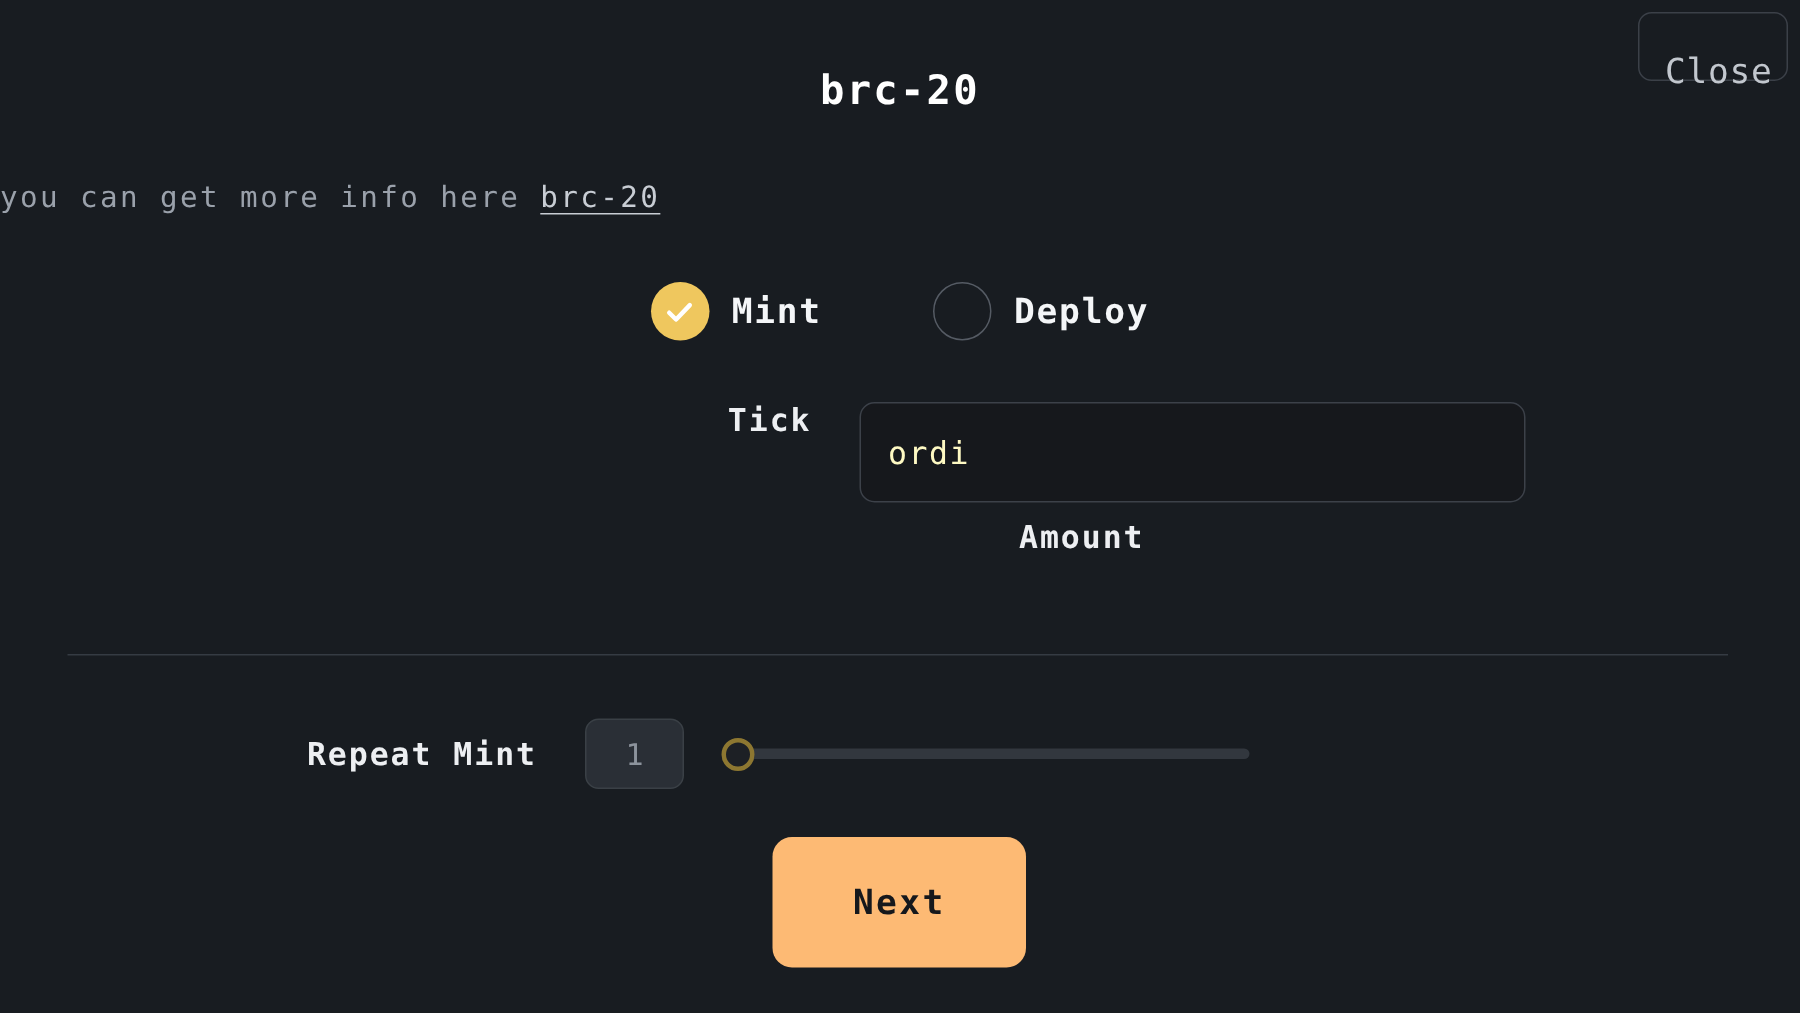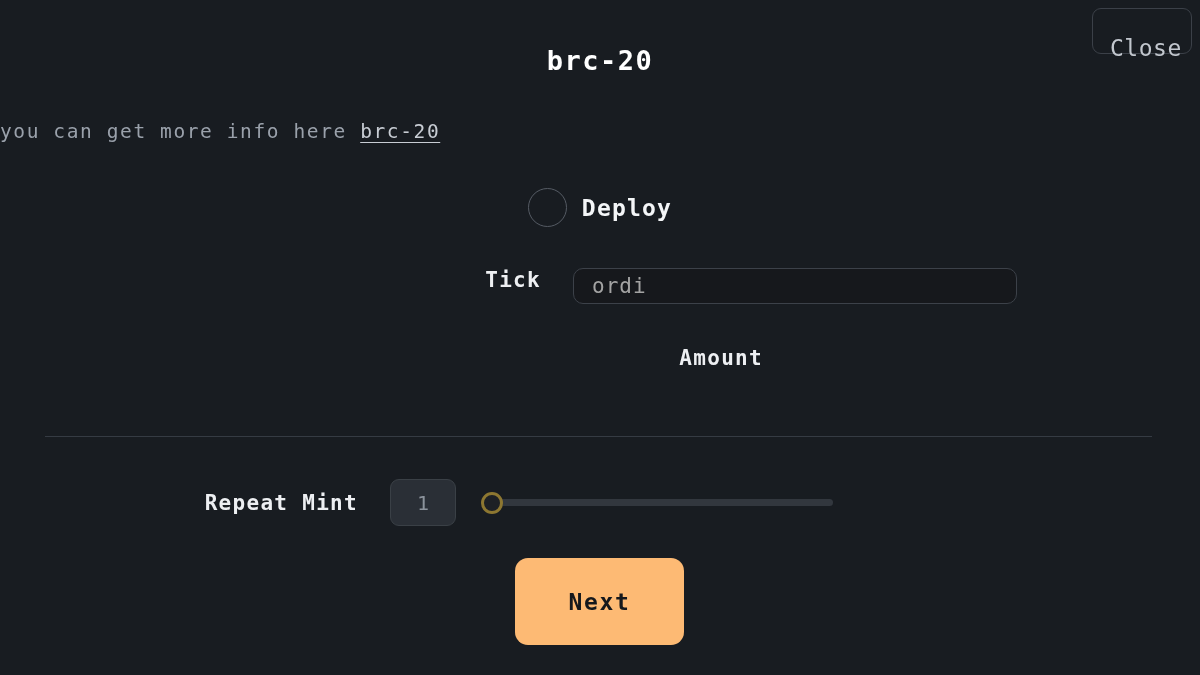--- a/index.html
+++ b/index.html
@@ -128,25 +128,25 @@
     width: 390px;
     text-align: right;
     padding-right: 32px;
     font-size: 21px;
     font-weight: 700;
     letter-spacing: 1.3px;
     color: #edeff2;
   }
   .field-input {
     width: 444px;
-    height: 36px;
+    height: 67px;
     background: #16181c;
     border: 1px solid #3c4149;
     border-radius: 10px;
-    color: #a3a3a3;
+    color: #fef9c3;
     font-family: "DejaVu Sans Mono", "Liberation Mono", monospace;
     font-size: 21px;
     letter-spacing: 1px;
     padding: 0 18px;
     outline: none;
   }
   .field-input::placeholder { color: #5d646d; }
 
   
   .divider {
@@ -239,20 +239,28 @@
 <body>
 
 <button class="close-btn">Close</button>
 
 <div class="title">brc-20</div>
 
 <div class="subtitle"><span>you can get more info here </span><span class="link">brc-20</span></div>
 
 <div class="radio-row">
 
+  <div class="radio-opt">
+    <span class="radio-mark on">
+      <svg width="22" height="22" viewBox="0 0 24 24" fill="none" stroke="#ffffff" stroke-width="3.2" stroke-linecap="round" stroke-linejoin="round">
+        <polyline points="4.5,12.5 9.5,17.5 19.5,7"></polyline>
+      </svg>
+    </span>
+    <span class="radio-label">Mint</span>
+  </div>
 
   <div class="radio-opt">
     <span class="radio-mark off"></span>
     <span class="radio-label">Deploy</span>
   </div>
 
 </div>
 
 <div class="field-row tick">
   <div class="field-label">Tick</div>

